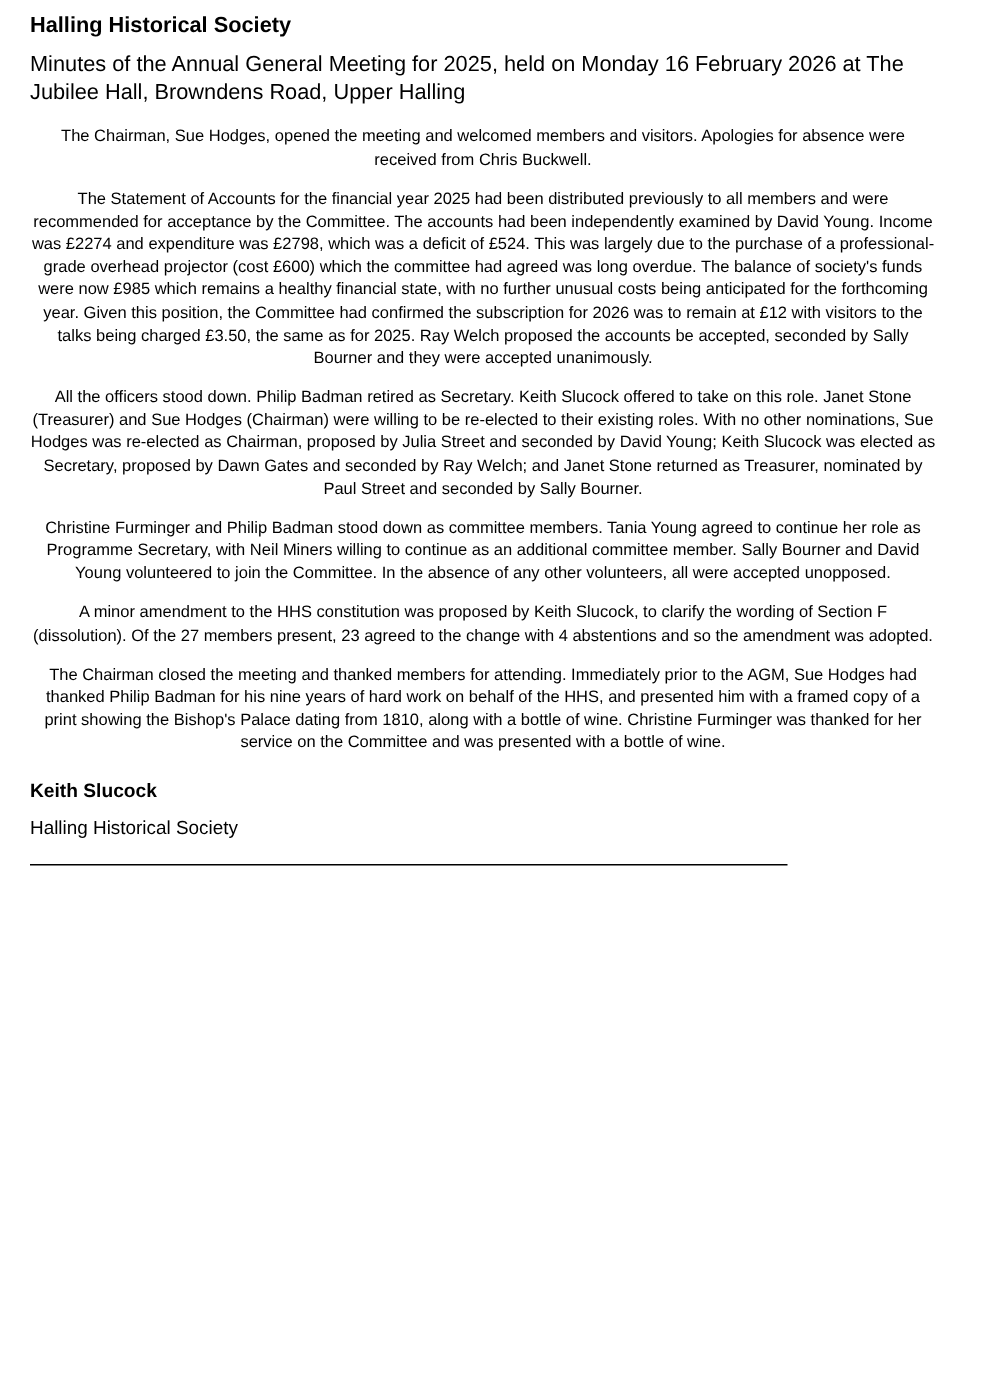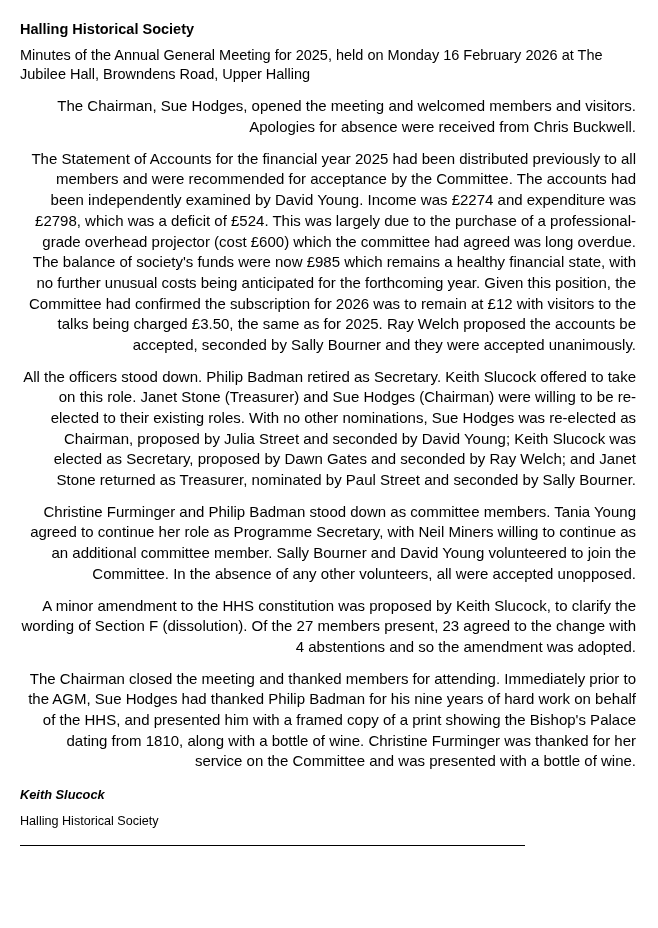--- a/index.html
+++ b/index.html
@@ -10,45 +10,43 @@
   body {
     width: 658px;
     min-height: 928px;
     font-family: "Liberation Sans", sans-serif;
     color: #000000;
     -webkit-font-smoothing: antialiased;
   }
   .page {
     width: 658px;
     box-sizing: border-box;
-    padding: 6px 22px 10px 20px;
-    margin-top: 12px;
+    padding: 6px 34px 10px 20px;
   }
   .org-title {
     font-size: 14.5px;
     font-weight: bold;
     line-height: 1.25;
     margin: 2px 0 8px 0;
   }
   .doc-title {
     font-size: 14.5px;
     font-weight: normal;
     line-height: 1.32;
     margin: 0 0 12px 0;
   }
   .para {
-    font-size: 15px;
+    font-size: 11px;
     line-height: 1.38;
     margin: 0 0 11px 0;
-    text-align: right;
+    text-align: center;
   }
   .signoff-name {
     font-size: 12.8px;
     font-weight: bold;
-    font-style: italic;
     line-height: 1.4;
     margin: 14px 0 9px 0;
   }
   .signoff-role {
     font-size: 12.6px;
     line-height: 1.4;
     margin: 0 0 9px 0;
     display: inline-block;
     text-decoration: underline;
   }

